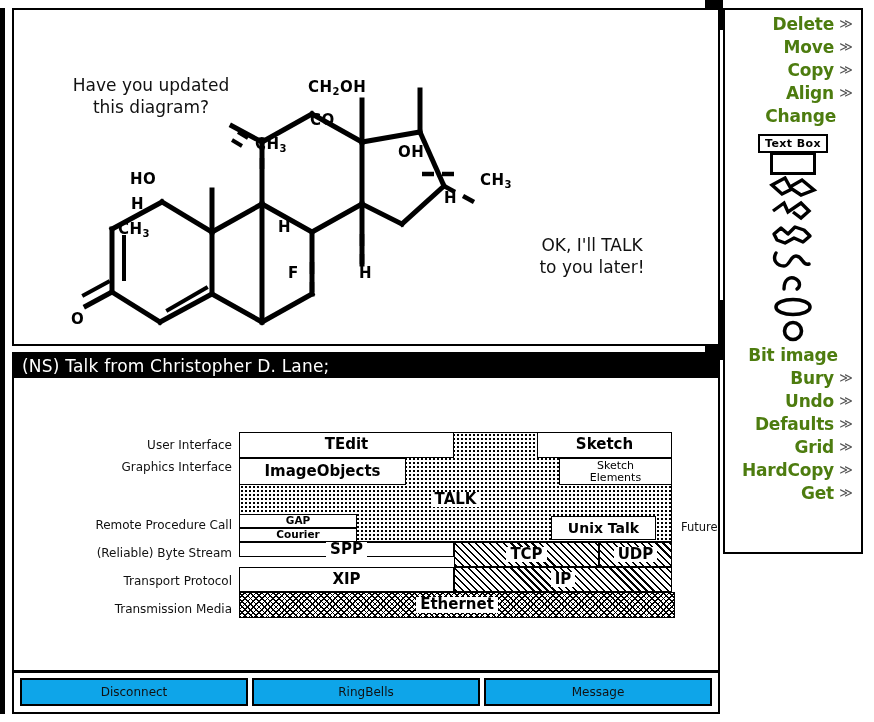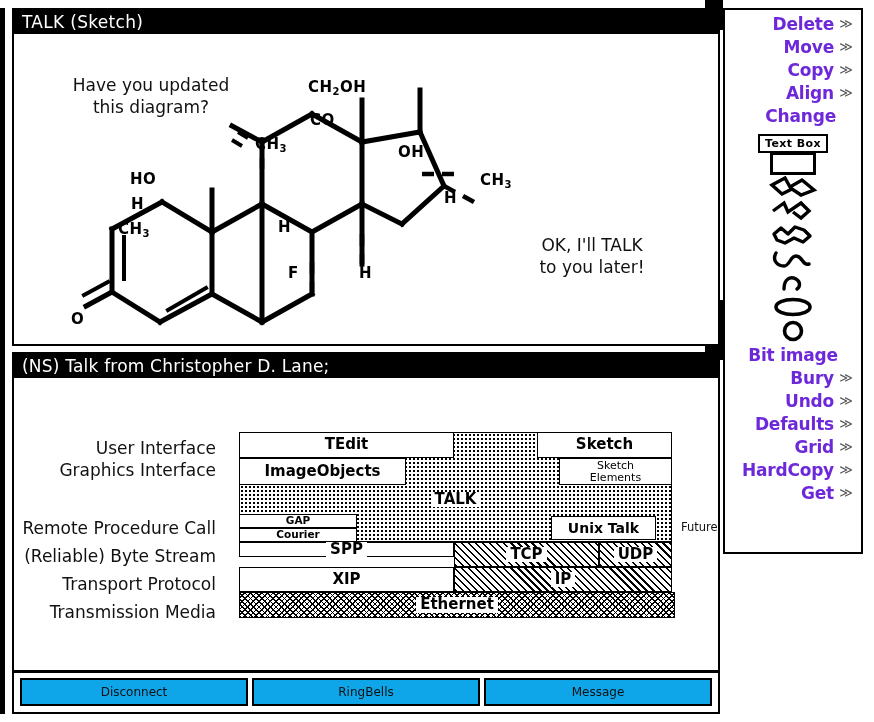--- a/index.html
+++ b/index.html
@@ -35,21 +35,21 @@
   #talk-buttonbar{position:absolute;left:0;bottom:0;width:100%;height:42px;
       background:#fff;border-top:3px solid #000;box-sizing:border-box;
       display:flex;align-items:center;padding:4px 4px 6px 4px;}
   .talk-btn{flex:1;margin:0 2px;height:28px;border:2px solid #000;background:#0ea5e9;
       display:flex;align-items:center;justify-content:center;font-size:12px;color:#111;
       box-sizing:border-box;}
 
   
   #stack-diagram{position:absolute;left:20px;top:54px;width:640px;height:200px;}
   .dlabels{position:absolute;left:0;top:0;width:198px;height:100%;}
-  .dlabels div{position:absolute;right:16px;font-size:17px;color:#111;
+  .dlabels div{position:absolute;right:0;font-size:12px;color:#111;
      white-space:nowrap;text-align:right;letter-spacing:0px;}
 
   .dgrid{position:absolute;left:205px;top:0;width:415px;height:200px;}
   .cell{position:absolute;box-sizing:border-box;display:flex;align-items:center;
         justify-content:center;font-weight:bold;color:#000;}
   .cell.bx{border:1px solid #000;background:#fff;}
   .cell.lbl{font-size:13px;}
 
   
   .pat-dot{background-color:#fff;
@@ -64,21 +64,21 @@
                       repeating-linear-gradient(-45deg,#000 0 1.2px,transparent 1.2px 4px);}
 
   .cell .txtbg{background:#fff;padding:0 4px;line-height:1.05;}
 
   
   #tool-menu{position:absolute;left:723px;top:8px;width:140px;height:546px;
       background:#fff;border:2px solid #000;box-sizing:border-box;
       padding:2px 0 2px 0;}
   .menu-item{position:relative;height:23px;display:flex;align-items:center;
       justify-content:flex-end;padding-right:6px;}
-  .menu-item .mlabel{font-size:17px;font-weight:bold;color:#6d28d9;
+  .menu-item .mlabel{font-size:17px;font-weight:bold;color:#4d7c0f;
       font-family:"DejaVu Sans",sans-serif;letter-spacing:-.2px;}
   .menu-item .arrow{width:18px;text-align:center;font-size:13px;color:#555;
       margin-left:3px;line-height:1;}
   .menu-item.noarrow{padding-right:25px;padding-left:36px;}
   .menu-item.centered{justify-content:center;padding-right:0;}
 
   .shape-row{height:27px;display:flex;align-items:center;justify-content:center;}
   .shape-row.sm{height:24px;}
   #textbox-chip{border:2px solid #000;padding:1px 5px;font-size:11px;font-weight:bold;
       color:#000;letter-spacing:.4px;background:#fff;margin-top:8px;}
@@ -97,23 +97,20 @@
 
 <div class="root">
 
   <div id="frame-left">
       <i></i>
     </div>
   <div id="frame-topstub"></div>
   <div id="frame-sidestub"></div>
 
   <div id="sketch-window">
-    <div id="sketch-titlebar">
-      <span>TALK (Sketch)</span>
-    </div>
     <div id="sketch-canvas">
 
       <div class="sketch-note" id="note-updated">Have you updated
 this diagram?</div>
       <div class="sketch-note" id="note-later">OK, I'll TALK
 to you later!</div>
 
       <svg style="position:absolute;left:58px;top:28px;" width="420" height="280" viewBox="0 0 420 280">
         <g fill="none" stroke="#000" stroke-width="5" stroke-linecap="square" stroke-linejoin="miter">
 

